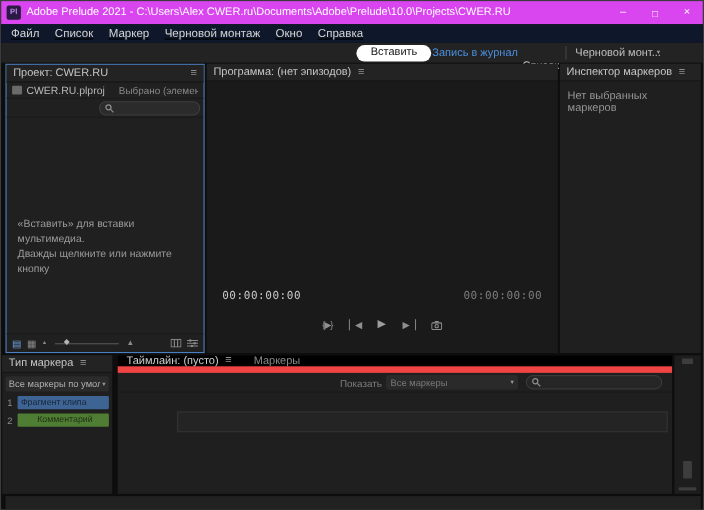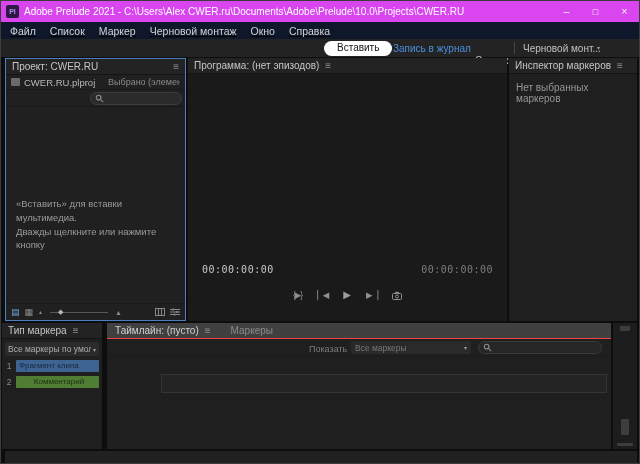--- a/index.html
+++ b/index.html
@@ -66,21 +66,21 @@
   
   #markertype { left:1px; top:322px; width:100px; height:126px; }
   .preset-dd { margin:3px 3px 0; height:14px; background:#2b2b2b; border-radius:2px; display:flex; align-items:center; padding:0 3px; gap:2px; }
   .preset-text { flex:1; font-size:8.5px; color:#adadad; white-space:nowrap; overflow:hidden; }
   .dd-chevron { font-size:6px; color:#9a9a9a; flex:0 0 auto; }
   .marker-row { display:flex; align-items:center; margin:4px 3px 0; gap:3px; height:12px; }
   .marker-num { width:8px; font-size:8.5px; color:#8a8a8a; text-align:center; flex:0 0 auto; }
   .marker-bar { flex:1; height:12px; border-radius:1px; font-size:8px; color:rgba(0,0,0,0.62); line-height:12px; padding-left:3px; white-space:nowrap; overflow:hidden; }
   
   #timeline { left:106px; top:322px; width:504px; height:126px; }
-  .tl-header { height:16px; background:#404040; display:flex; align-items:center; padding:0 8px; gap:6px; border-bottom:1px solid #ef4444; }
+  .tl-header { height:16px; background:#000000; display:flex; align-items:center; padding:0 8px; gap:6px; border-bottom:6px solid #ef4444; }
   .tab-active { font-size:10px; color:#d0d0d0; white-space:nowrap; }
   .tab-inactive { font-size:10px; color:#8a8a8a; margin-left:14px; white-space:nowrap; }
   .tl-filter-row { position:relative; height:18px; border-bottom:1px solid #1a1a1a; }
   .show-label { position:absolute; left:202px; top:5px; font-size:9px; color:#7d7d7d; }
   .tl-dd { position:absolute; left:244px; top:2px; width:120px; height:13px; background:#2a2a2a; border-radius:2px; display:flex; align-items:center; padding:0 4px; gap:2px;justify-content:center; }
   .tl-dd-text { flex:1; font-size:8.5px; color:#787878; white-space:nowrap; overflow:hidden; }
   .tl-search { position:absolute; left:371px; top:2px; width:124px; height:13px; background:#262626; border:1px solid #3a3a3a; border-radius:7px; display:flex; align-items:center; padding-left:4px; }
   .tl-track { position:absolute; left:54px; top:51px; width:446px; height:19px; background:#242424; border:1px solid #343434; }
   
   #sidestrip { left:612px; top:322px; width:24px; height:126px; background:#1d1d1d; }

